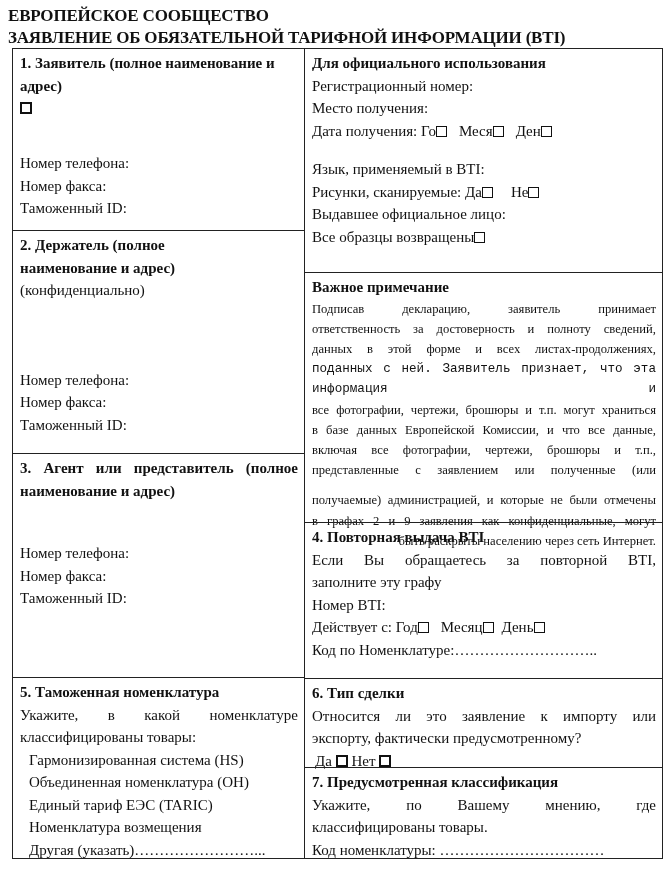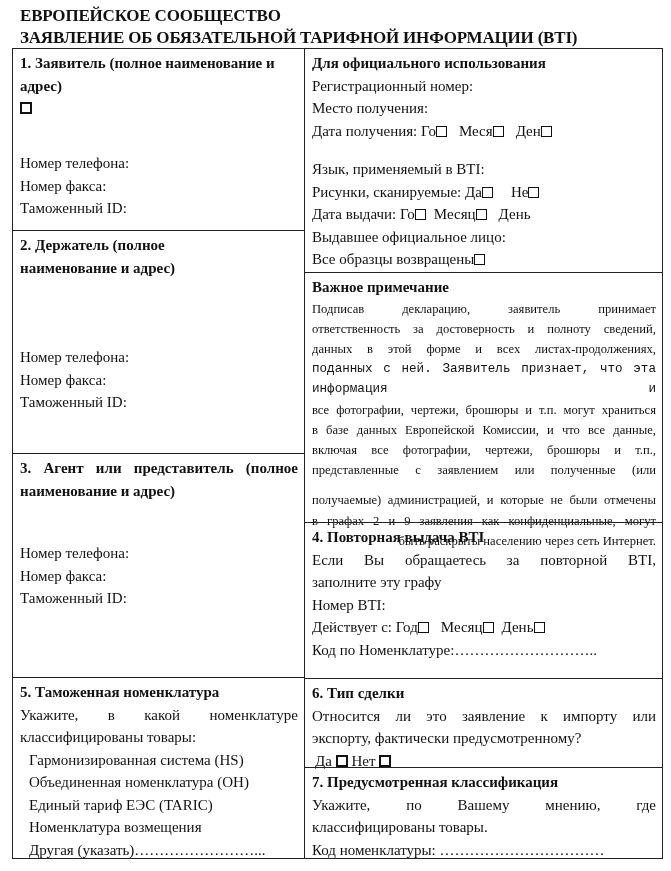--- a/index.html
+++ b/index.html
@@ -1,18 +1,18 @@
 <!DOCTYPE html>
 <html><head>
 <meta charset="utf-8">
 <style>
   html, body { margin: 0; padding: 0; background: #ffffff; }
   body { width: 671px; height: 871px; position: relative; overflow: hidden;
          font-family: "Liberation Serif", "DejaVu Serif", serif; color: #111; }
-  .title { position: absolute; left: 20px; font-weight: bold; font-size: 17px; letter-spacing: -0.2px; white-space: nowrap; text-align: right; }
+  .title { position: absolute; left: 8px; font-weight: bold; font-size: 17px; letter-spacing: -0.2px; white-space: nowrap; text-align: right; }
   .t1 { top: 6px; }
   .t2 { top: 28px; }
   .form { position: absolute; left: 12px; top: 48px; width: 651px; height: 811px;
           border: 1.5px solid #222; box-sizing: border-box; }
   .vdiv { position: absolute; left: 291px; top: 0; width: 0; height: 100%; border-left: 1.5px solid #222; }
   .cell { position: absolute; box-sizing: border-box; padding: 3px 6px 0 7px; font-size: 15px; line-height: 22.5px; }
   .cell.left { left: 0; width: 291px; }
   .cell.right { left: 292px; width: 357px; }
   .cell.bt { border-top: 1.5px solid #222; }
   .h { font-weight: bold; }
@@ -41,20 +41,21 @@
     <span class="line" style="height:22px;"></span>
     <span class="line" style="height:11px;"></span>
     <span class="line">Номер телефона:</span>
     <span class="line">Номер факса:</span>
     <span class="line">Таможенный ID:</span>
   </div>
 
   <div class="cell left bt" style="top:181px; height:290px;">
     <span class="line h">2. Держатель (полное</span>
     <span class="line h">наименование и адрес)</span>
+    <span class="line">(конфиденциально)</span>
     <span class="line" style="height:67px;"></span>
     <span class="line">Номер телефона:</span>
     <span class="line">Номер факса:</span>
     <span class="line">Таможенный ID:</span>
   </div>
 
   <div class="cell left bt" style="top:404px; height:160px;">
     <span class="line h just" style="white-space:normal;">3. Агент или представитель (полное</span>
     <span class="line h">наименование и адрес)</span>
     <span class="line" style="height:40px;"></span>
@@ -78,23 +79,20 @@
     <span class="line h">Для официального использования</span>
     <span class="line">Регистрационный номер:</span>
     <span class="line">Место получения:</span>
     <span class="line">
       <span>Дата получения: Го</span><span class="cb"></span><span class="gap"></span><span>Меся</span><span class="cb"></span><span class="gap"></span><span>Ден</span><span class="cb"></span>
     </span>
     <span class="line" style="height:16px;"></span>
     <span class="line">Язык, применяемый в BTI:</span>
     <span class="line">
       <span>Рисунки, сканируемые: Да</span><span class="cb"></span><span class="gap" style="width:18px;"></span><span>Не</span><span class="cb"></span>
-    </span>
-    <span class="line">
-      <span>Дата выдачи: Го</span><span class="cb"></span><span class="gap" style="width:8px;"></span><span>Месяц</span><span class="cb"></span><span class="gap"></span><span>День</span>
     </span>
     <span class="line">Выдавшее официальное лицо:</span>
     <span class="line">
       <span>Все образцы возвращены</span><span class="cb"></span>
     </span>
   </div>
 
   <div class="cell right bt" style="top:223px; height:251px;">
     <span class="line h">Важное примечание</span>
     <div class="note">

